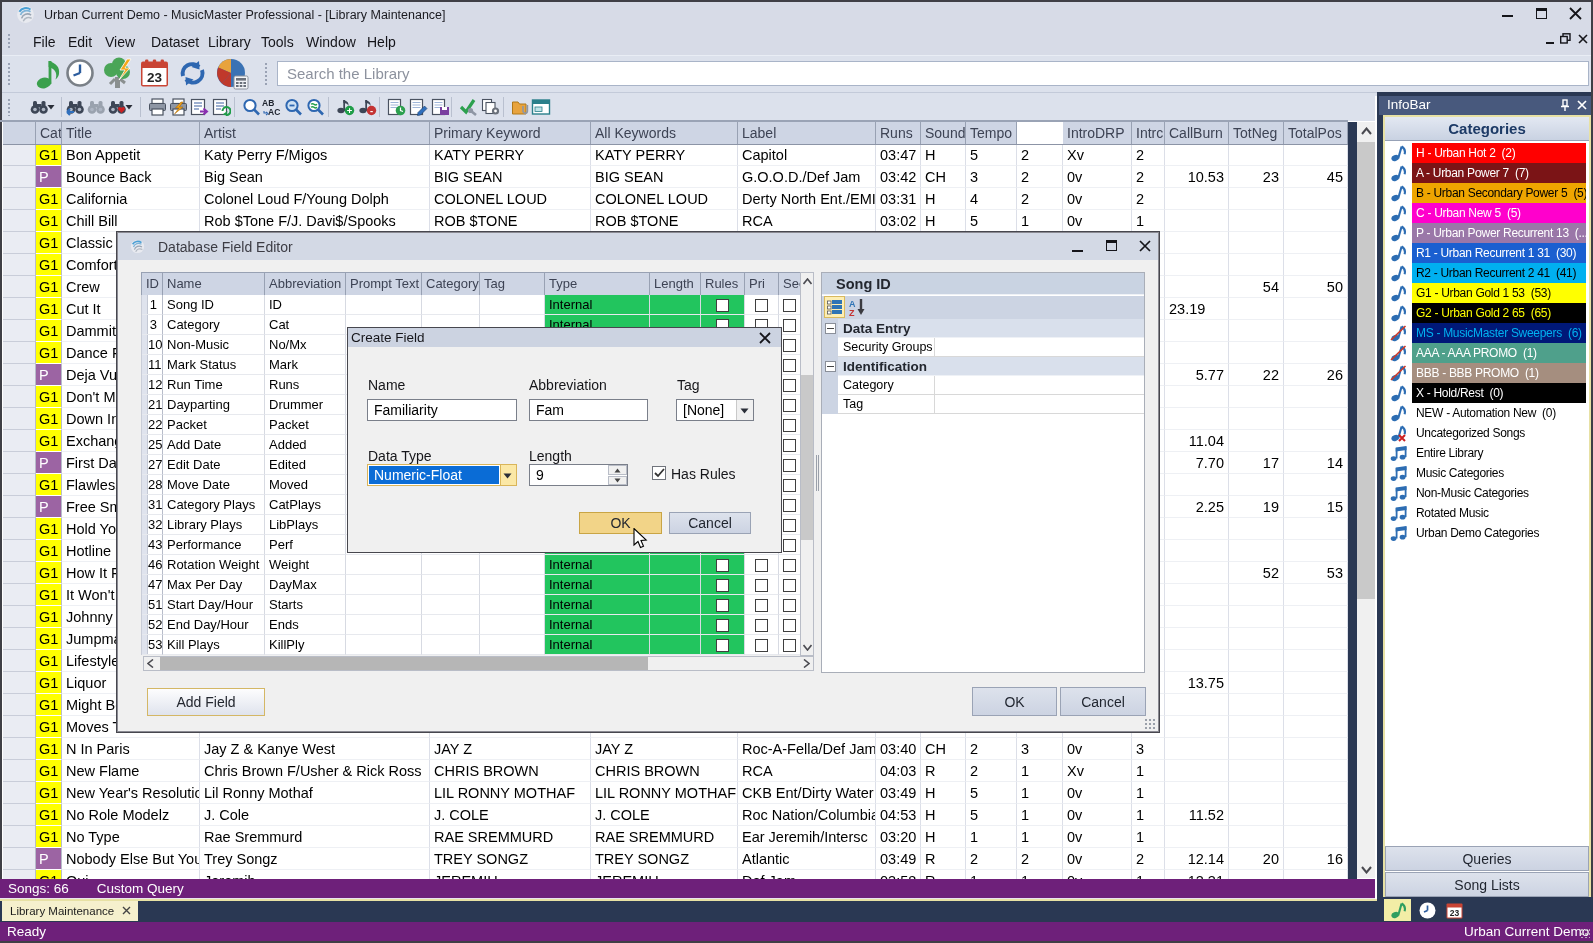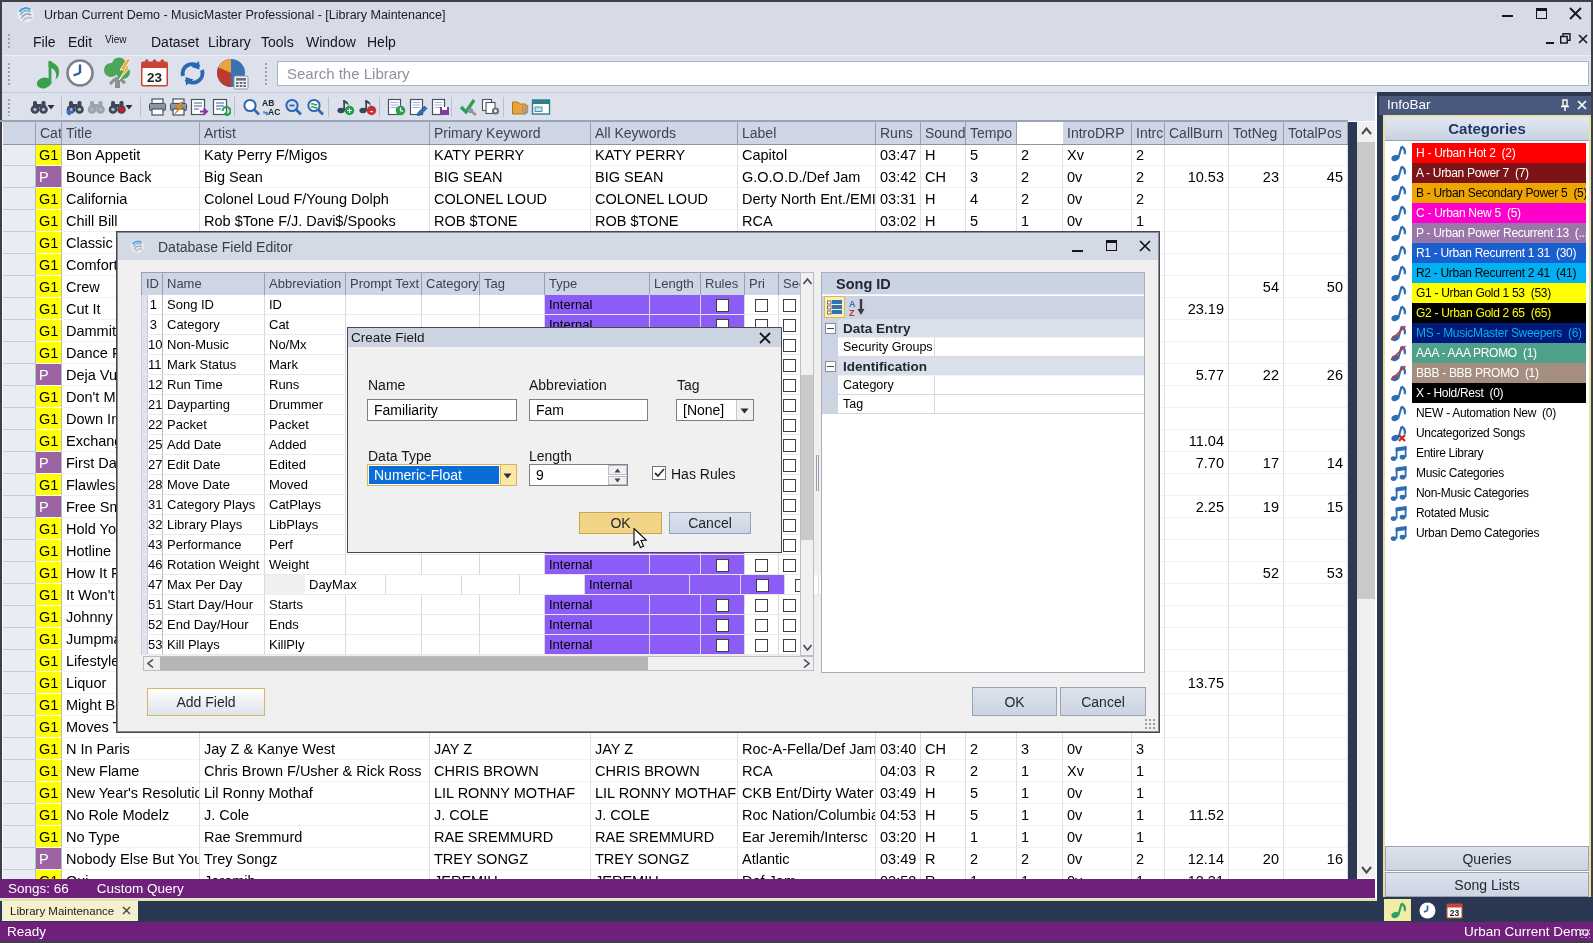--- a/index.html
+++ b/index.html
@@ -12,21 +12,21 @@
 .cat{width:26px;background:#ffff00;text-align:left;padding:0 3px;border-right:1px solid #b7bcc9;border-bottom:1px solid #fff;}
 .catp{background:#9c64a3;color:#fff;}
 .hc{height:22px;line-height:22px;font-size:14px;color:#3d4354;white-space:nowrap;overflow:hidden;
  border-right:1px solid #98a1b3;padding:0 4px;flex:none;background:#ced5e4;}
 .gr{display:flex;position:absolute;height:20px;}
 .gc{height:20px;line-height:20px;font-size:13px;color:#000;white-space:nowrap;overflow:hidden;
  border-right:1px solid #d7dae2;border-bottom:1px solid #e7e9ee;padding:0 4px;flex:none;background:#fff;}
 .gh{height:23px;line-height:22px;font-size:13px;color:#3d4354;white-space:nowrap;overflow:hidden;
  border-right:1px solid #98a1b3;padding:0 4px;flex:none;background:#ced5e4;}
 .cb{width:13px;height:13px;background:#fff;border:1px solid #3f3f3f;display:inline-block;}
-.ye{background:#8b5cf6;}
+.ye{background:#22c55e;}
 .ib{position:absolute;left:1386px;width:204px;height:20px;}
 .ibt{position:absolute;left:26px;top:0;right:4px;height:20px;line-height:20px;
  font-size:12px;letter-spacing:-0.3px;padding-left:4px;white-space:nowrap;overflow:hidden;}
 .btn{position:absolute;background:#cfd6e3;border:1px solid #9aa3b5;color:#1f242e;
  text-align:center;font-size:14px;}
 .sep2{position:absolute;top:97px;height:20px;width:1px;background:#b9c0cf;}
 .lbl{position:absolute;font-size:14px;color:#16161a;}
 .inp{position:absolute;background:#fff;border:1px solid #7a7f8a;font-size:14px;color:#000;
  line-height:20px;padding-left:6px;}
 </style></head><body>
@@ -46,21 +46,21 @@
 <div class="a" style="left:44px;top:8px;font-size:12.5px;color:#1a1a20;">Urban Current Demo - MusicMaster Professional - [Library Maintenance]</div>
 <div class="a" style="left:1502px;top:15px;width:11px;height:2px;background:#15151a;"></div>
 <div class="a" style="left:1536px;top:8px;width:11px;height:11px;border:1.5px solid #15151a;border-top:3px solid #15151a;"></div>
 <svg class="a" style="left:1569px;top:7px;" width="13" height="13" viewBox="0 0 13 13">
 <path d="M1 1 L12 12 M12 1 L1 12" stroke="#15151a" stroke-width="1.8"></path>
   </svg>
 <div class="a" style="left:2px;top:28px;width:1589px;height:27px;background:#d7dbe7;"></div>
 <div class="a" style="left:7px;top:33px;width:4px;height:17px;background-image:radial-gradient(circle,#9aa2b4 1px,transparent 1.2px);background-size:4px 4px;"></div>
 <div class="a" style="left:33px;top:34px;font-size:14px;color:#15151a;">File</div>
 <div class="a" style="left:68px;top:34px;font-size:14px;color:#15151a;">Edit</div>
-<div class="a" style="left:105px;top:34px;font-size:10px;color:#15151a;">View</div>
+<div class="a" style="left:105px;top:34px;font-size:14px;color:#15151a;">View</div>
 <div class="a" style="left:151px;top:34px;font-size:14px;color:#15151a;">Dataset</div>
 <div class="a" style="left:208px;top:34px;font-size:14px;color:#15151a;">Library</div>
 <div class="a" style="left:261px;top:34px;font-size:14px;color:#15151a;">Tools</div>
 <div class="a" style="left:306px;top:34px;font-size:14px;color:#15151a;">Window</div>
 <div class="a" style="left:367px;top:34px;font-size:14px;color:#15151a;">Help</div>
 <div class="a" style="left:1546px;top:42px;width:8px;height:2px;background:#15151a;"></div>
 <svg class="a" style="left:1560px;top:33px;" width="11" height="11" viewBox="0 0 11 11">
 <rect x="3" y="0.8" width="7" height="6.5" fill="none" stroke="#15151a" stroke-width="1.4"></rect>
 <rect x="0.7" y="3.5" width="6.5" height="6.5" fill="#d7dbe7" stroke="#15151a" stroke-width="1.4"></rect>
 </svg>
@@ -429,21 +429,21 @@
       <div class="c" style="width:230px;"></div>
       <div class="c" style="width:161px;"></div>
       <div class="c" style="width:147px;"></div>
       <div class="c" style="width:138px;"></div>
       <div class="c" style="width:45px;"></div>
       <div class="c" style="width:45px;"></div>
       <div class="c" style="width:51px;"></div>
       <div class="c" style="width:46px;"></div>
       <div class="c" style="width:69px;"></div>
       <div class="c" style="width:33px;"></div>
-      <div class="c" style="width:64px;text-align:right;">23.19</div>
+      <div class="c" style="width:64px;text-align:left;">23.19</div>
       <div class="c" style="width:55px;text-align:right;"></div>
       <div class="c" style="width:64px;text-align:right;"></div>
     </div>
 <div class="row" style="top:176px;">
       <div class="c rh" style="width:33px;"></div>
       <div class="c cat" style="width:26px;">G1</div>
       <div class="c" style="width:138px;">Dammit</div>
       <div class="c" style="width:230px;"></div>
       <div class="c" style="width:161px;"></div>
       <div class="c" style="width:147px;"></div>
@@ -1344,21 +1344,21 @@
     <div class="gc" style="width:65px;"></div>
     <div class="gc ye" style="width:105px;">Internal</div>
     <div class="gc ye" style="width:51px;"></div>
     <div class="gc ye" style="width:44px;text-align:center;padding-top:3px;"><span class="cb"></span></div>
     <div class="gc" style="width:34px;text-align:center;padding-top:3px;"><span class="cb"></span></div>
     <div class="gc" style="width:22px;text-align:center;padding-top:3px;"><span class="cb"></span></div>
   </div>
 <div class="gr" style="left:141px;top:575px;border-left:1px solid #c9cdd8;">
     <div class="gc" style="width:21px;text-align:right;padding:0 5px 0 0;border-right:1px solid #b7bcc9;"><span style="float:left;width:6px;height:20px;background:#dfe3ed;border-right:1px solid #c3c8d4;"></span>47</div>
     <div class="gc" style="width:102px;">Max Per Day</div>
-    <div class="gc" style="width:81px;margin-left:40px;">DayMax</div>
+    <div class="gc" style="width:81px;">DayMax</div>
     <div class="gc" style="width:76px;"></div>
     <div class="gc" style="width:58px;"></div>
     <div class="gc" style="width:65px;"></div>
     <div class="gc ye" style="width:105px;">Internal</div>
     <div class="gc ye" style="width:51px;"></div>
     <div class="gc ye" style="width:44px;text-align:center;padding-top:3px;"><span class="cb"></span></div>
     <div class="gc" style="width:34px;text-align:center;padding-top:3px;"><span class="cb"></span></div>
     <div class="gc" style="width:22px;text-align:center;padding-top:3px;"><span class="cb"></span></div>
   </div>
 <div class="gr" style="left:141px;top:595px;border-left:1px solid #c9cdd8;">

